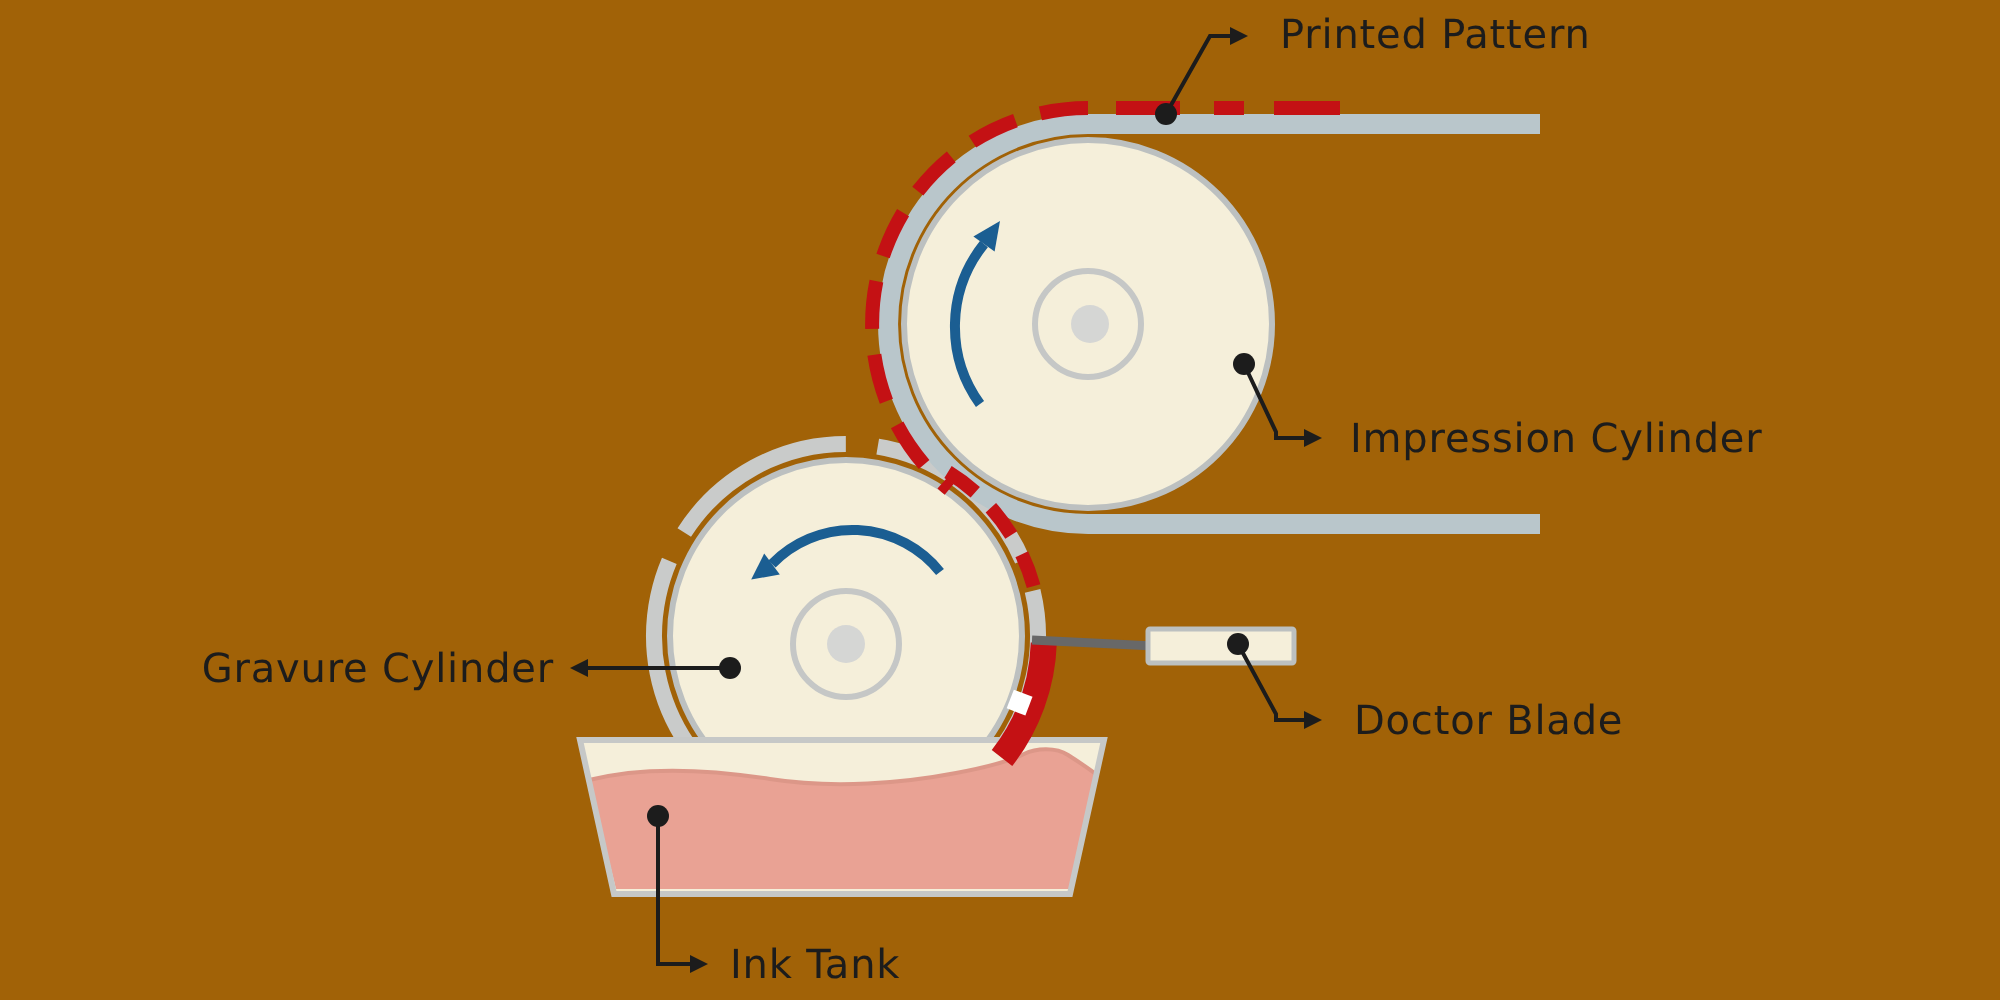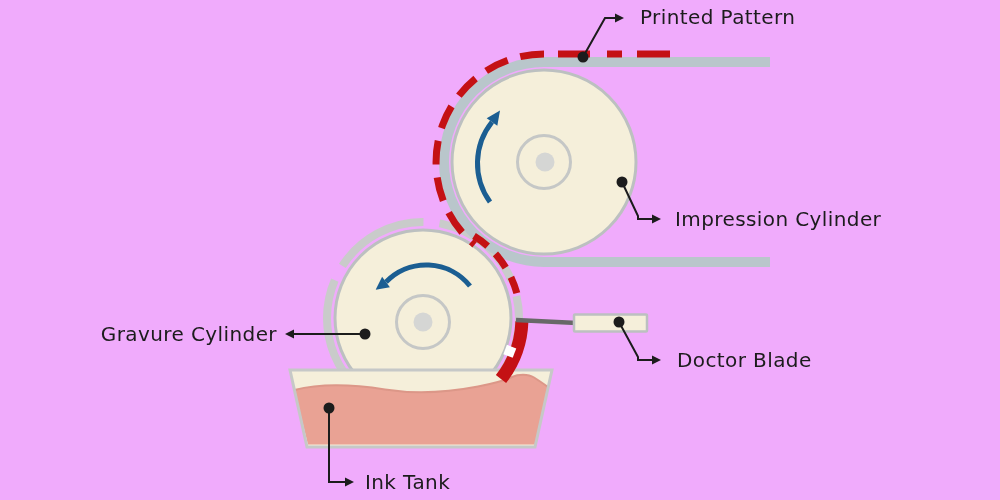--- a/index.html
+++ b/index.html
@@ -1,16 +1,16 @@
 <!DOCTYPE html>
 <html><head>
 <meta charset="utf-8">
 <style>
   html,body{margin:0;padding:0;background:#ffffff;}
-  .stage{position:relative;width:1000px;height:500px;background:#f0abfc;overflow:hidden;}
+  .stage{position:relative;width:1000px;height:500px;background:#a16207;overflow:hidden;}
   svg{display:block;}
   .lbl{font-family:"DejaVu Sans","Liberation Sans",sans-serif;font-size:20px;letter-spacing:.4px;}
   .leader{stroke:#1c1c1c;stroke-width:2;fill:none;}
   .leader-dot{fill:#1c1c1c;stroke:none;}
   .leader-head{fill:#1c1c1c;stroke:none;}
   .no-fill{fill:none;}
 </style>
 </head>
 <body>
 

